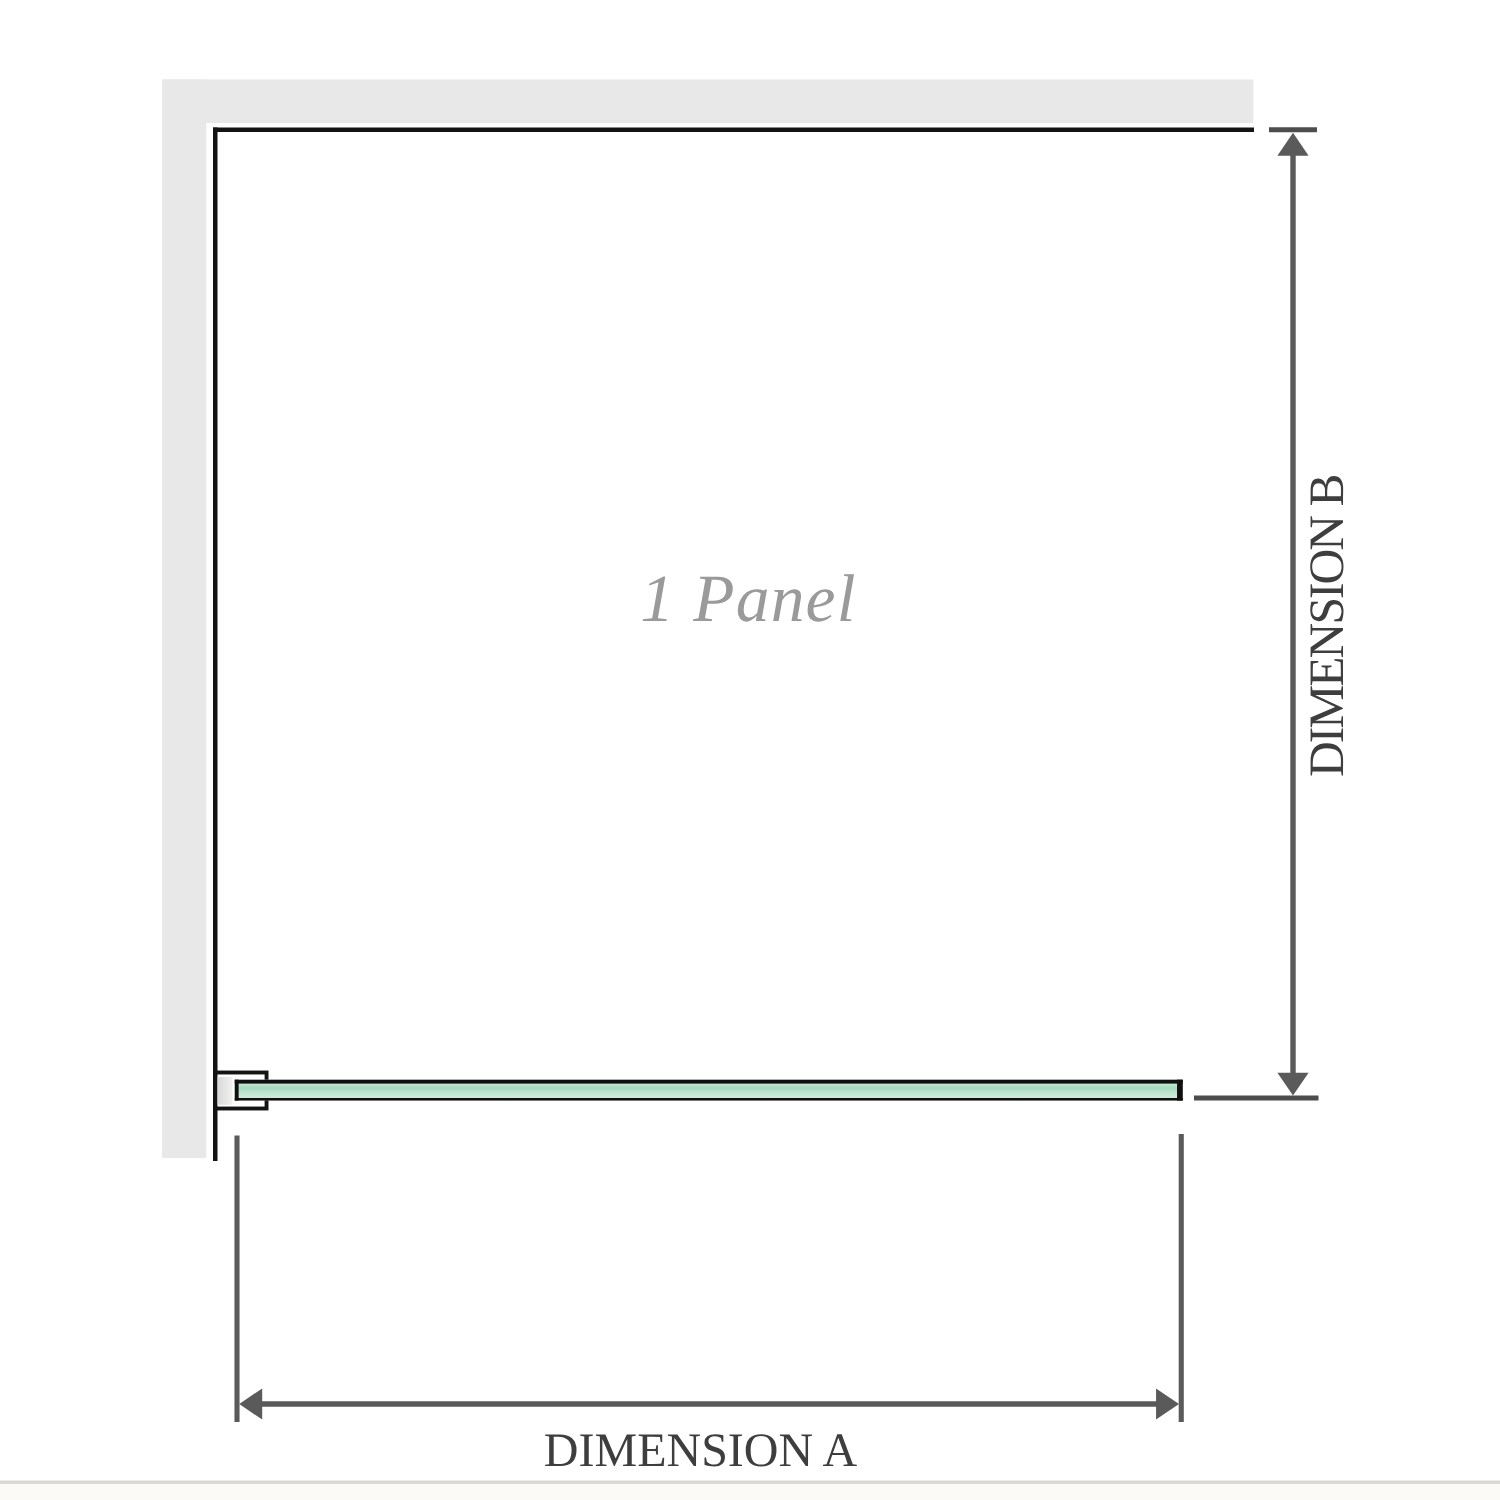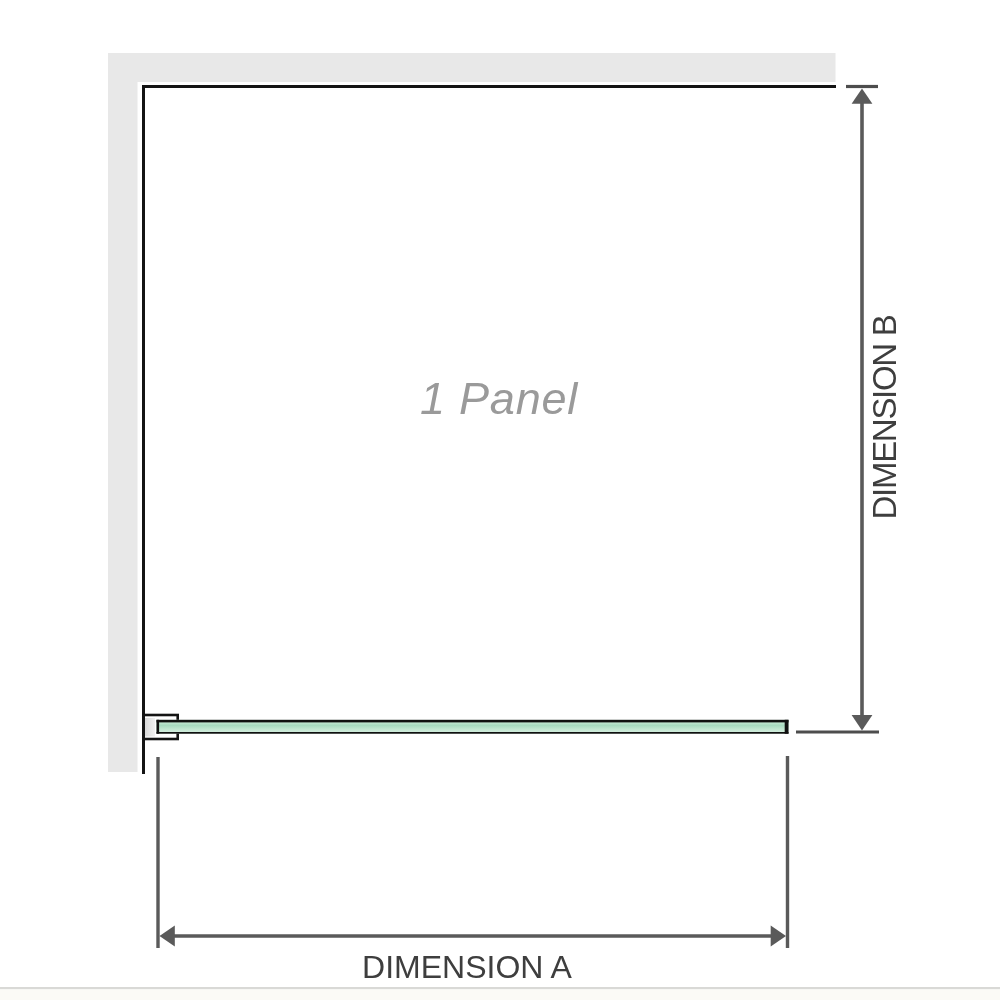--- a/index.html
+++ b/index.html
@@ -1,17 +1,17 @@
 <!DOCTYPE html>
 <html><head>
 <meta charset="utf-8">
 <style>
   html,body{margin:0;padding:0;background:#ffffff;}
   #stage{position:relative;width:1000px;height:1000px;background:#ffffff;overflow:hidden;
-         font-family:Liberation Sans, sans-serif;}
+         font-family:Liberation Serif, serif;}
   svg{position:absolute;left:0;top:0;}
 </style>
 </head>
 <body>
 <div id="stage">
 <svg width="1000" height="1000" viewBox="0 0 1000 1000">
   <defs>
     <linearGradient id="glassgrad" x1="0" y1="0" x2="0" y2="1">
       <stop offset="0" stop-color="#e3f3ea"></stop>
       <stop offset="0.22" stop-color="#c0e6d0"></stop>

